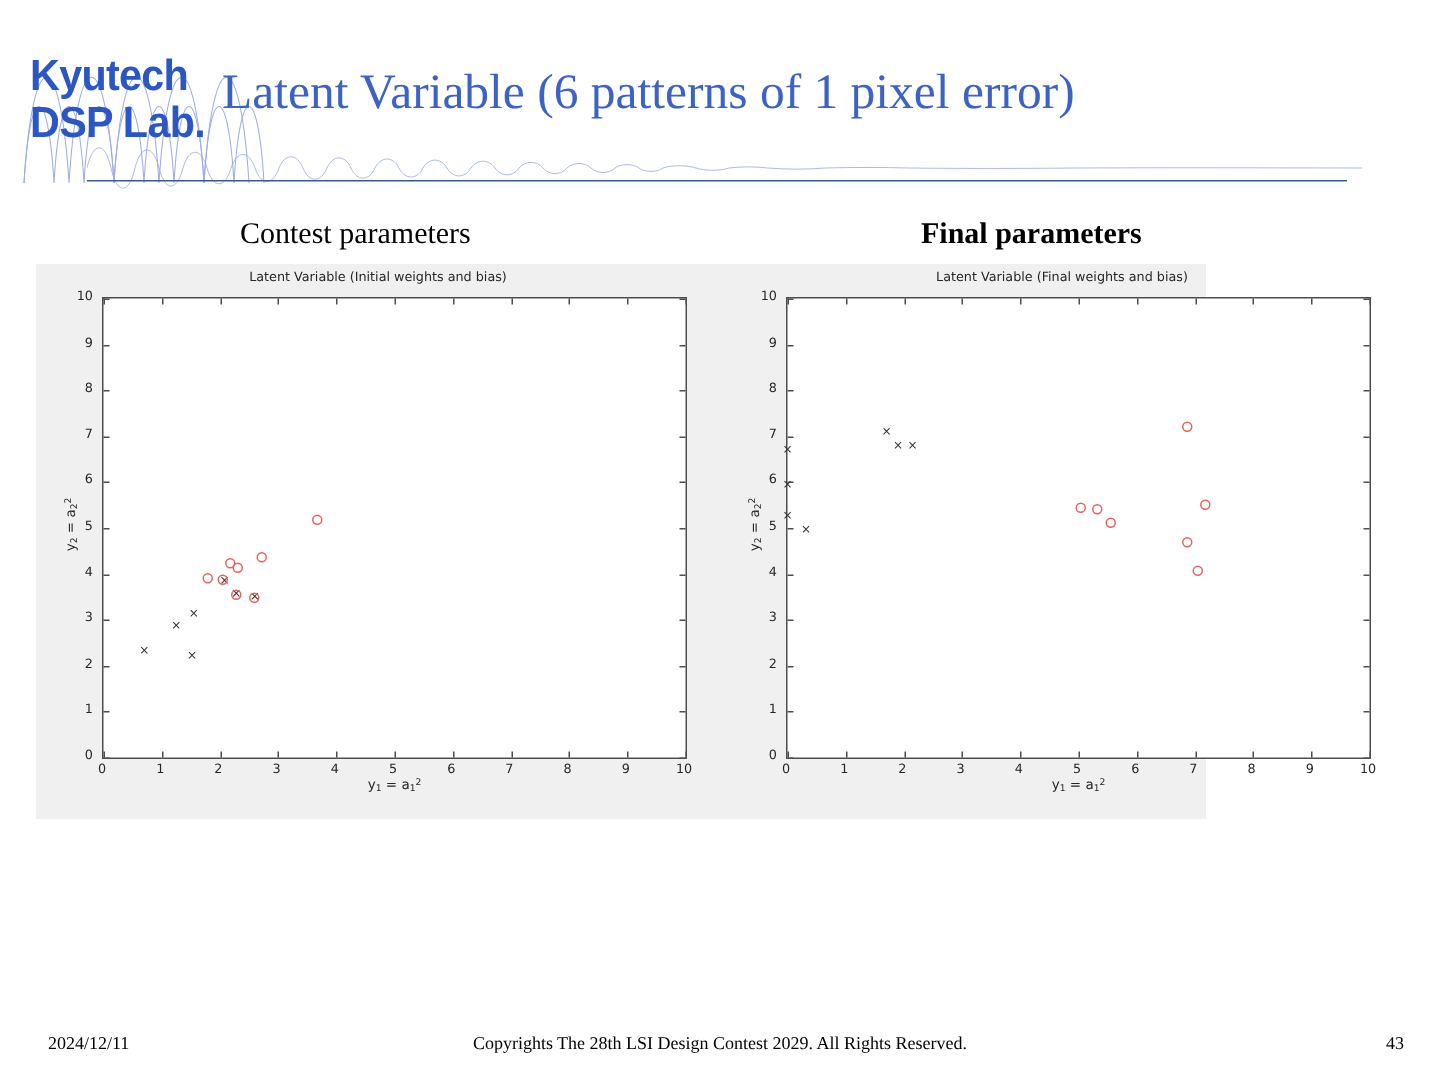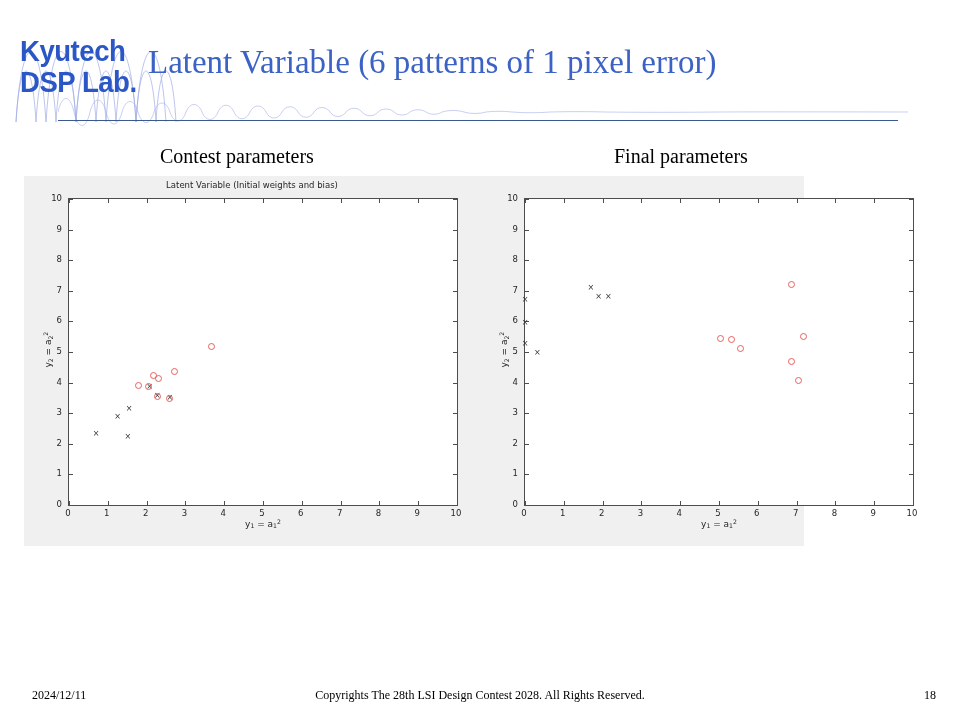--- a/index.html
+++ b/index.html
@@ -20,21 +20,21 @@
   #title{
     position:absolute;left:148px;top:44px;width:800px;
     font-size:33px;color:#3b62c4;white-space:nowrap;
     font-family:"Liberation Serif", serif;
   }
   #title-rule{position:absolute;left:58px;top:120px;width:840px;height:1px;background:#3a5a8c;}
 
   
   .caption{position:absolute;top:145px;font-size:20px;color:#000;}
   #caption-left{left:160px;}
-  #caption-right{left:614px;}
+  #caption-right{left:614px;font-weight:bold;}
 
   
   #figure-panel{position:absolute;left:24px;top:176px;width:780px;height:370px;background:#f0f0f0;}
 
   .plot{position:absolute;top:0;width:456px;height:370px;}
   #plot-left{left:0;}
   #plot-right{left:456px;}
 
   .plot-title{
     position:absolute;top:4px;left:0;width:100%;text-align:center;
@@ -208,20 +208,21 @@
       <div class="lbl-y" style="left: 20px; width: 18px; top: 205.6px;">4</div>
       <div class="lbl-y" style="left: 20px; width: 18px; top: 175px;">5</div>
       <div class="lbl-y" style="left: 20px; width: 18px; top: 144.4px;">6</div>
       <div class="lbl-y" style="left: 20px; width: 18px; top: 113.8px;">7</div>
       <div class="lbl-y" style="left: 20px; width: 18px; top: 83.2px;">8</div>
       <div class="lbl-y" style="left: 20px; width: 18px; top: 52.6px;">9</div>
       <div class="lbl-y" style="left: 20px; width: 18px; top: 22px;">10</div>
     </div>
 
   <div class="plot" id="plot-right">
+    <div class="plot-title">Latent Variable (Final weights and bias)</div>
     <div class="axes">
         <div class="tick-x" style="left: 0px;"></div>
         <div class="tick-x top" style="left: 0px;"></div>
         <div class="tick-x" style="left: 38.8px;"></div>
         <div class="tick-x top" style="left: 38.8px;"></div>
         <div class="tick-x" style="left: 77.6px;"></div>
         <div class="tick-x top" style="left: 77.6px;"></div>
         <div class="tick-x" style="left: 116.4px;"></div>
         <div class="tick-x top" style="left: 116.4px;"></div>
         <div class="tick-x" style="left: 155.2px;"></div>
@@ -302,15 +303,15 @@
       <div class="lbl-y" style="left: 20px; width: 18px; top: 113.8px;">7</div>
       <div class="lbl-y" style="left: 20px; width: 18px; top: 83.2px;">8</div>
       <div class="lbl-y" style="left: 20px; width: 18px; top: 52.6px;">9</div>
       <div class="lbl-y" style="left: 20px; width: 18px; top: 22px;">10</div>
     </div>
 
 </div>
 
 <div id="footer">
   <div id="footer-date">2024/12/11</div>
-  <div id="footer-copy">Copyrights The 28th LSI Design Contest 2028.  All Rights Reserved.</div>
-  <div id="footer-page">18</div>
+  <div id="footer-copy">Copyrights The 28th LSI Design Contest 2029.  All Rights Reserved.</div>
+  <div id="footer-page">43</div>
 </div>
 
 </body></html>

